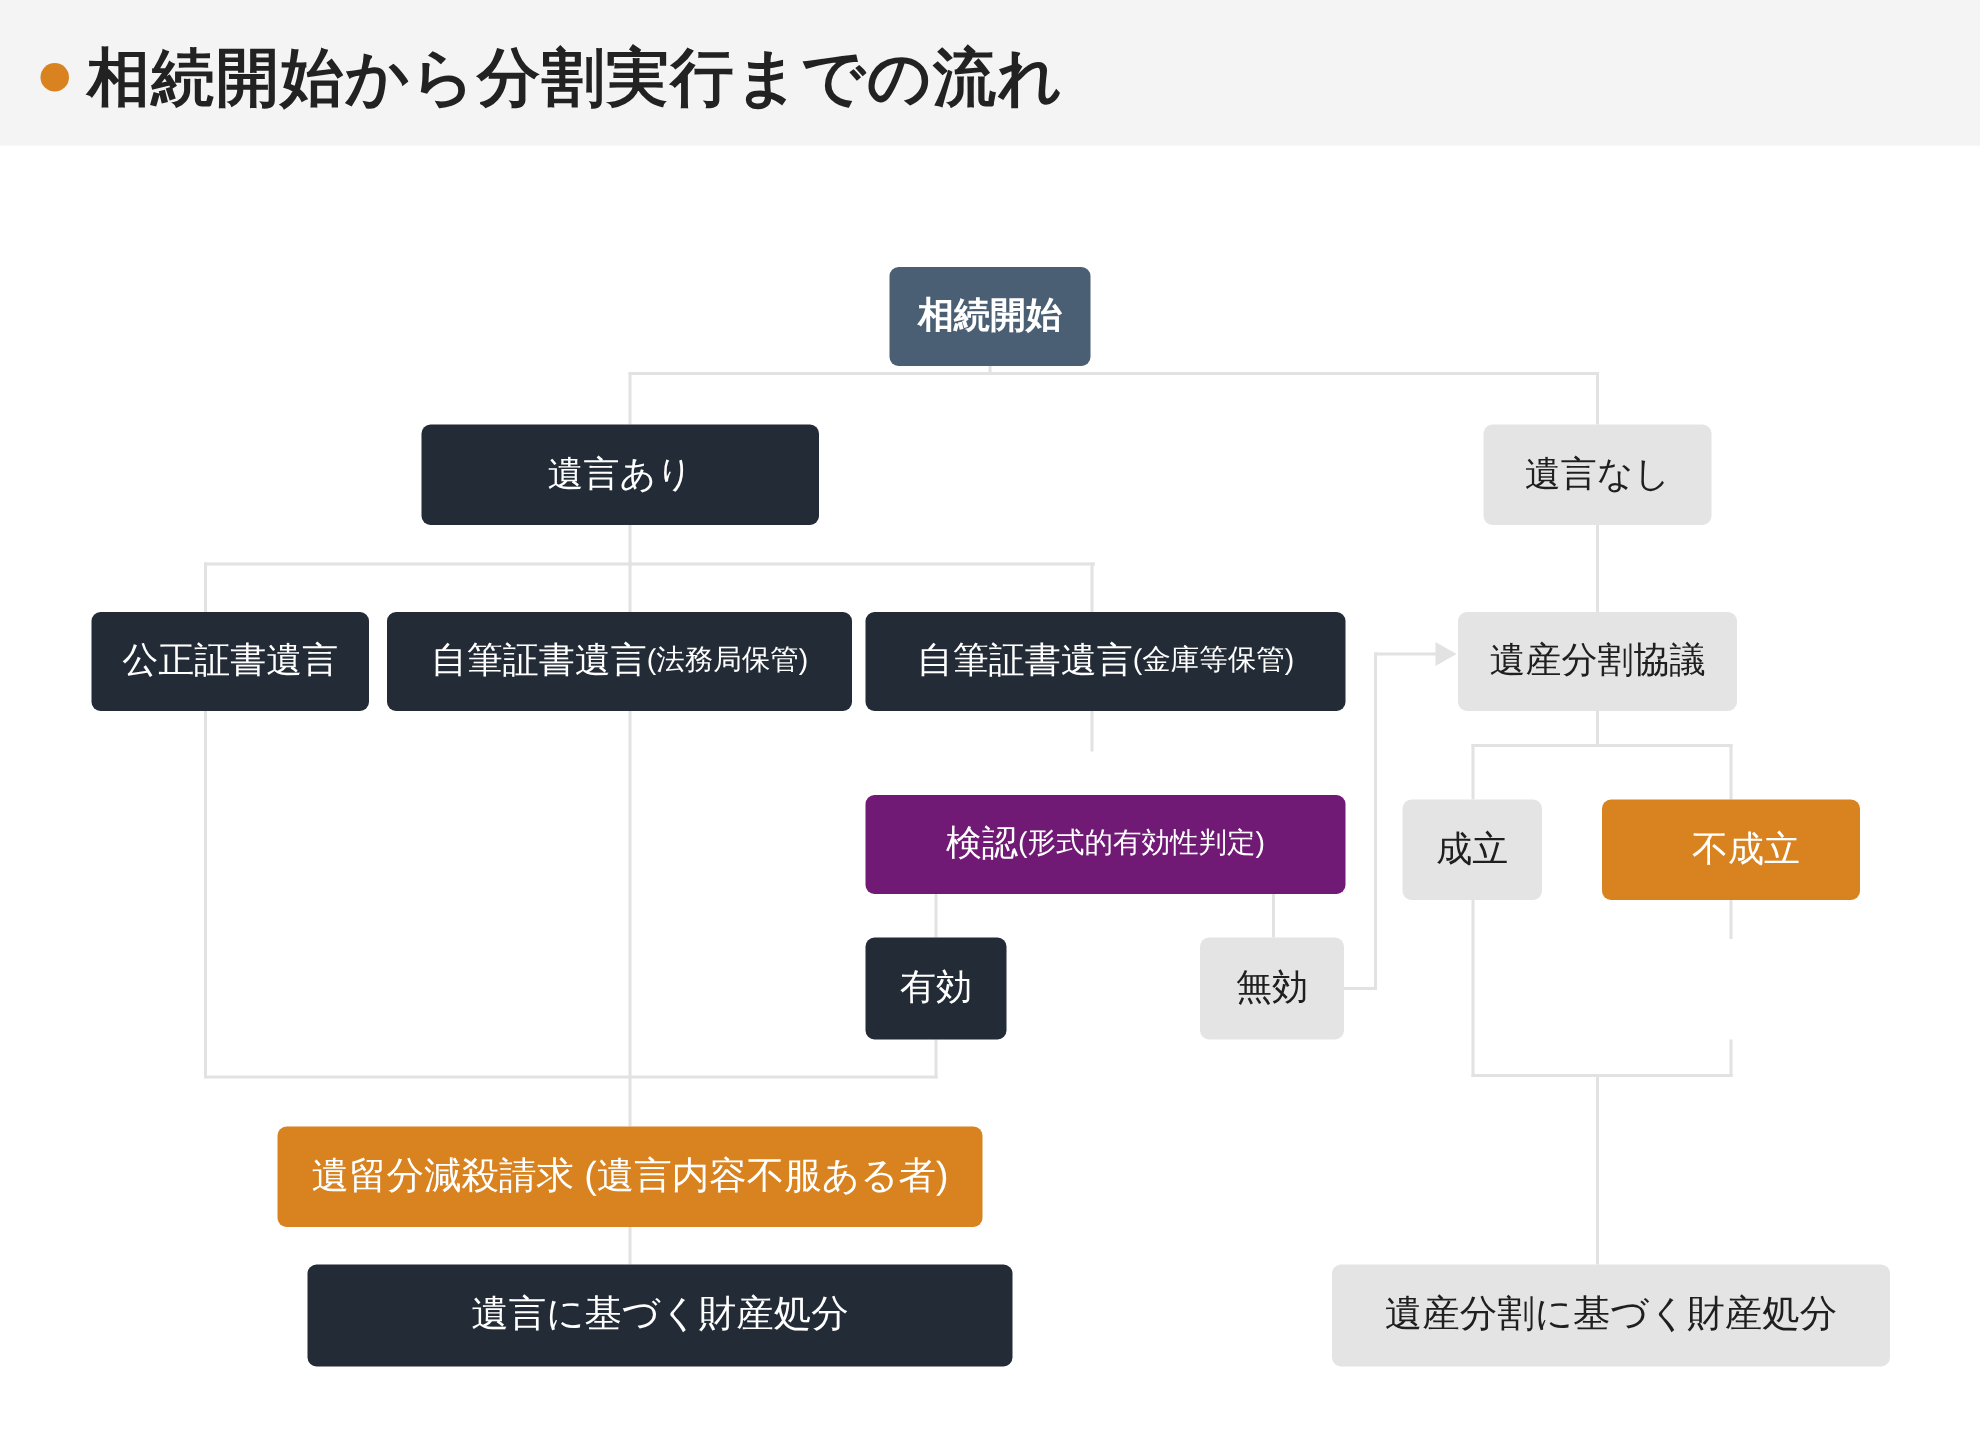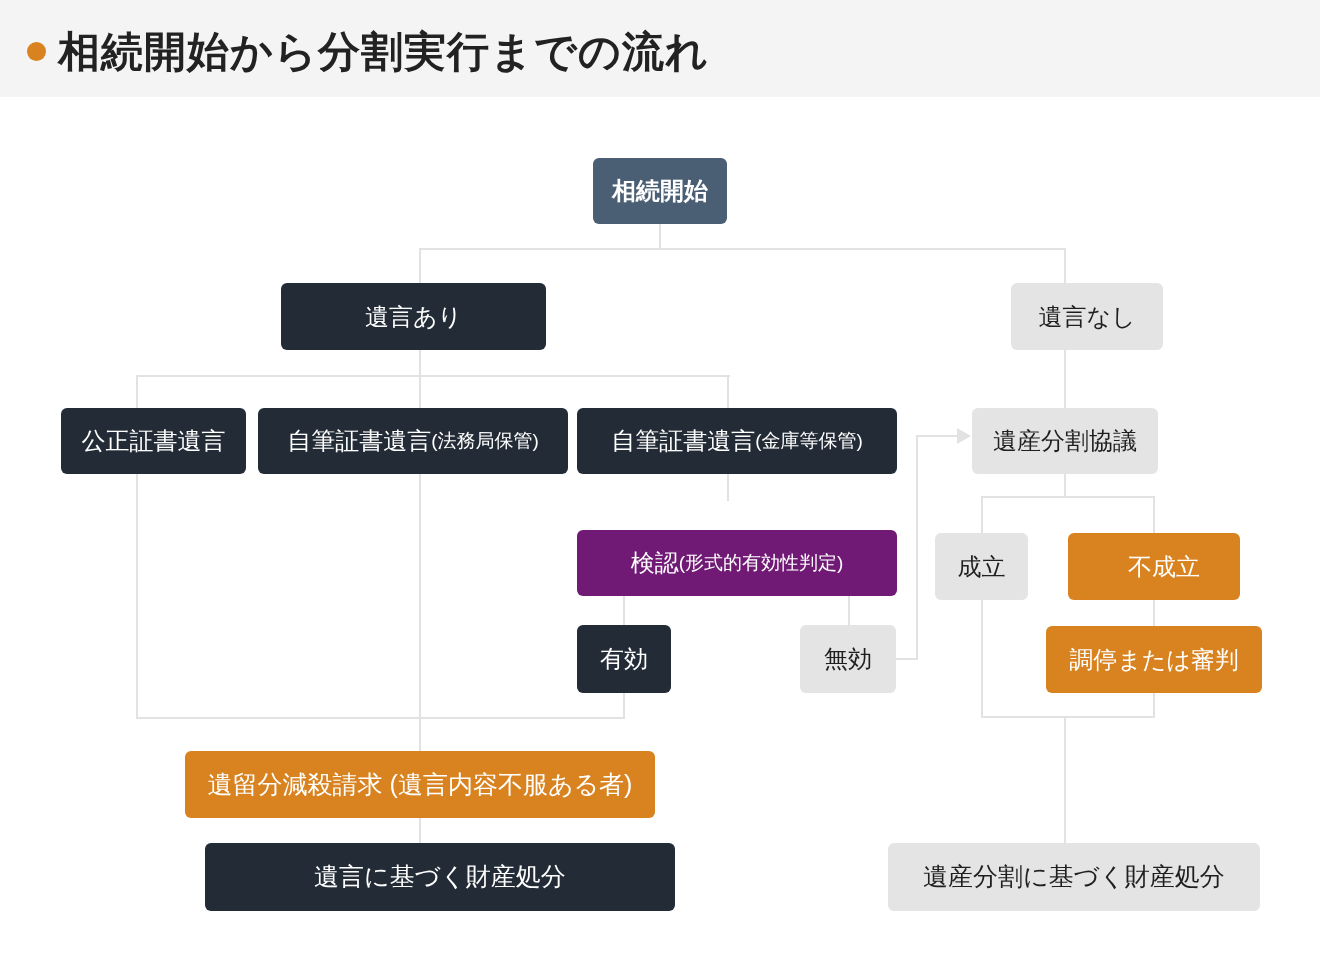--- a/index.html
+++ b/index.html
@@ -107,29 +107,29 @@
     <div class="l" style="left:1153px;top:496px;width:2px;height:37px"></div>
     <div class="l" style="left:1153px;top:600px;width:2px;height:26px"></div>
     <div class="l" style="left:981px;top:600px;width:2px;height:118px"></div>
     <div class="l" style="left:1153px;top:693px;width:2px;height:25px"></div>
     <div class="l" style="left:981px;top:716px;width:174px;height:2px"></div>
     <div class="l" style="left:1064px;top:716px;width:2px;height:127px"></div>
 
     <div class="l" style="left:419px;top:818px;width:2px;height:25px"></div>
   </div>
 
-  <div class="node" id="node-start" data-variant="slate" style="background: rgb(75, 95, 116);">
+  <div class="node" id="node-start" data-variant="slate" style="background: rgb(75, 95, 116); margin-top: 20px;">
       <span>相続開始</span>
     </div>
 
   <div class="node" id="node-will-yes" data-variant="dark" style="background: rgb(34, 43, 54);">
       <span>遺言あり</span>
     </div>
 
-  <div class="node" id="node-will-no" data-variant="light" style="background: rgb(228, 228, 228); margin-left: 22px;">
+  <div class="node" id="node-will-no" data-variant="light" style="background: rgb(228, 228, 228);">
       <span>遺言なし</span>
     </div>
 
   <div class="node" id="node-notarized" data-variant="dark" style="background: rgb(34, 43, 54);">
       <span>公正証書遺言</span>
     </div>
 
   <div class="node" id="node-holo-registry" data-variant="dark" style="background: rgb(34, 43, 54);">
       <span>自筆証書遺言</span>
       <span class="sub">(法務局保管)</span>
@@ -158,23 +158,20 @@
     </div>
 
   <div class="node" id="node-agreed" data-variant="light" style="background: rgb(228, 228, 228);">
       <span>成立</span>
     </div>
 
   <div class="node" id="node-not-agreed" data-variant="orange" style="background: rgb(216, 131, 31);">
       <span>不成立</span>
     </div>
 
-  <div class="node" id="node-mediation" data-variant="orange" style="background: rgb(216, 131, 31);">
-      <span>調停または審判</span>
-    </div>
 
   <div class="node big" id="node-legitime" data-variant="orange" style="background: rgb(216, 131, 31);">
       <span>遺留分減殺請求 (遺言内容不服ある者)</span>
     </div>
 
   <div class="node big" id="node-disposal-will" data-variant="dark" style="background: rgb(34, 43, 54);">
       <span>遺言に基づく財産処分</span>
     </div>
 
   <div class="node big" id="node-disposal-division" data-variant="light" style="background: rgb(228, 228, 228);">

